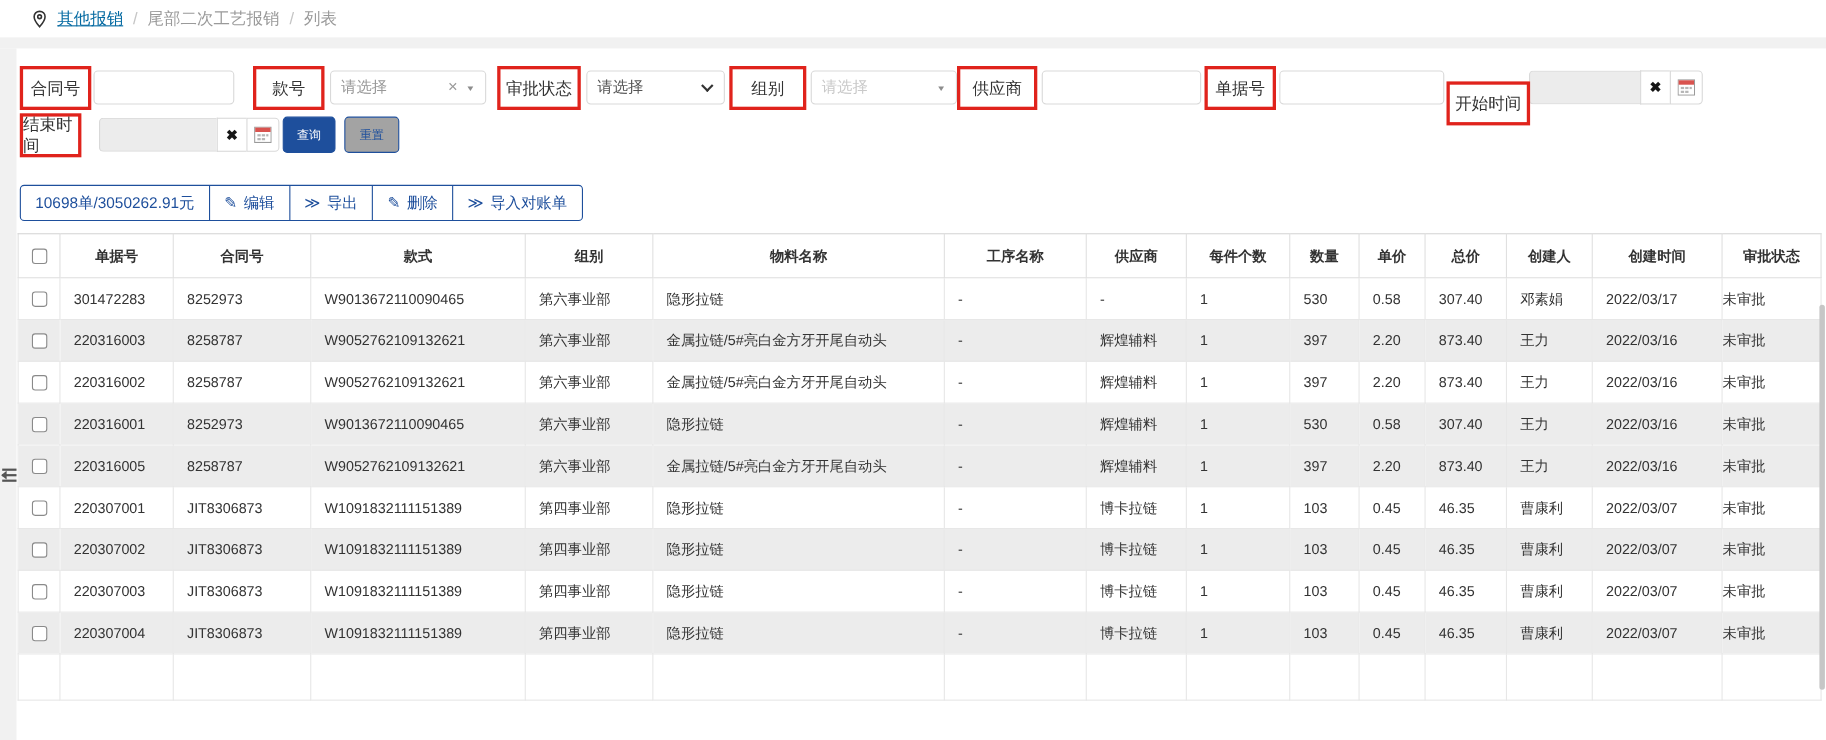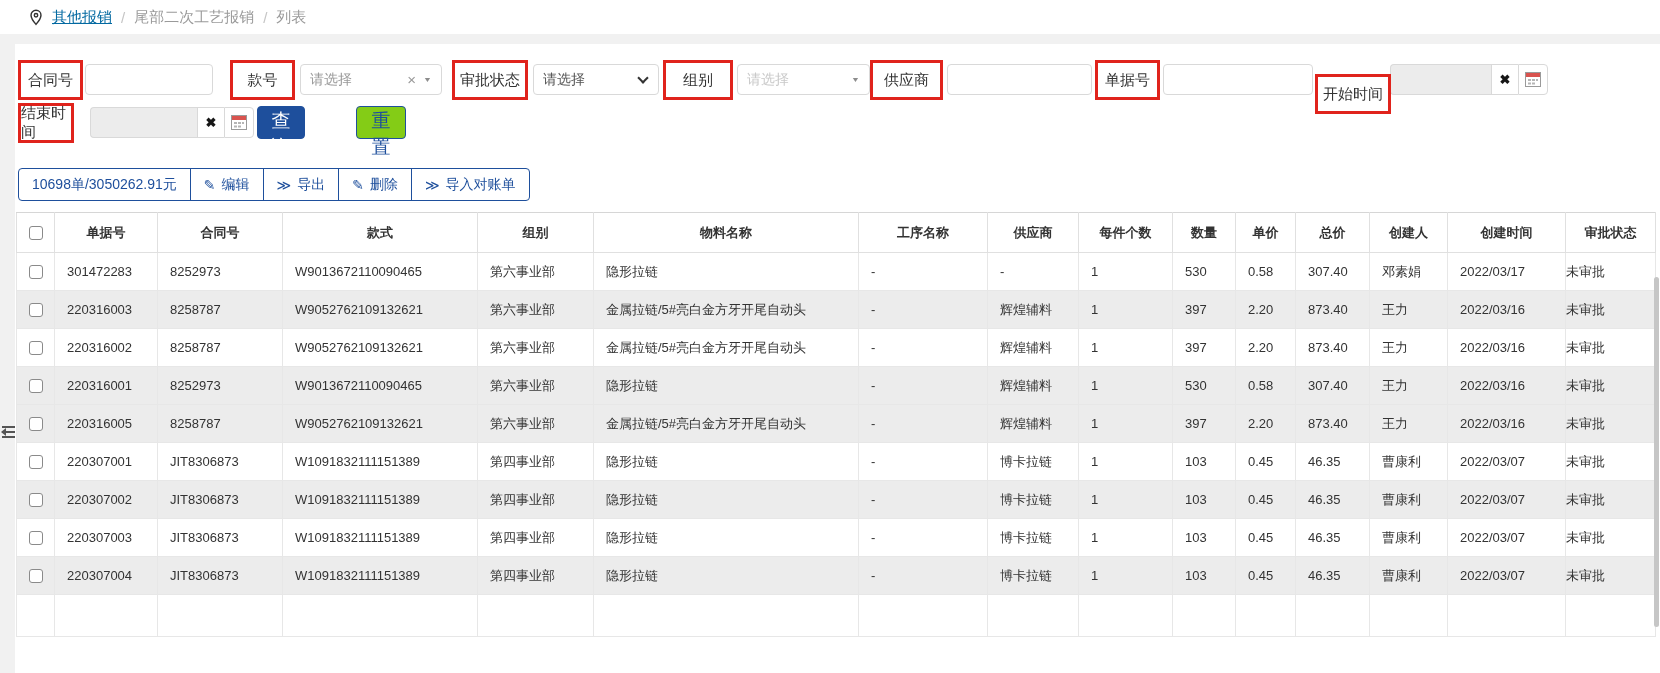--- a/index.html
+++ b/index.html
@@ -39,23 +39,23 @@
   .clear-x{color:#999;font-size:15px;margin:0 7px 0 4px;cursor:pointer;}
   .caret{font-size:9px;color:#8d8d8d;transform:scaleY(.8);}
   .chev{width:8px;height:8px;border-right:2px solid #333;border-bottom:2px solid #333;transform:rotate(45deg);margin:-3px 2px 0 6px;}
 
   .date-group{position:absolute;display:flex;height:31px;}
   .dg-input{width:101px;background:#ececec;border:1px solid var(--border);border-right:none;border-radius:4px 0 0 4px;}
   .dg-btn{width:27px;background:#fff;border:1px solid var(--border);border-right:none;display:flex;align-items:center;justify-content:center;cursor:pointer;padding:0;}
   .dg-btn.last{border-right:1px solid var(--border);border-radius:0 4px 4px 0;width:30px;}
   .x-glyph{font-size:13px;color:#161616;font-weight:bold;}
 
-  .btn{position:absolute;height:33px;border-radius:4px;font-size:19px;cursor:pointer;font-family:inherit;}
+  .btn{position:absolute;height:33px;border-radius:4px;font-size:11px;cursor:pointer;font-family:inherit;}
   .btn-primary{background:var(--accent);color:#fff;border:1px solid var(--accent);}
-  .btn-outline{background:#84cc16;color:var(--accent);border:1px solid var(--accent);margin-left:43px;}
+  .btn-outline{background:#a3a3a3;color:var(--accent);border:1px solid var(--accent);}
 
   
   .toolbar{position:absolute;left:18px;top:168px;height:33px;display:inline-flex;border:1px solid var(--accent);border-radius:4px;background:#fff;overflow:hidden;}
   .tb-seg{display:flex;align-items:center;padding:0 13px;border-right:1px solid var(--accent);color:var(--accent);font-size:14px;cursor:pointer;white-space:nowrap;}
   .tb-seg:last-child{border-right:none;}
   .tb-icon{margin-right:6px;font-size:14px;}
 
   
   .table-wrap{position:absolute;left:16px;top:212px;width:1639px;}
   table{border-collapse:collapse;table-layout:fixed;width:100%;background:#fff;}

